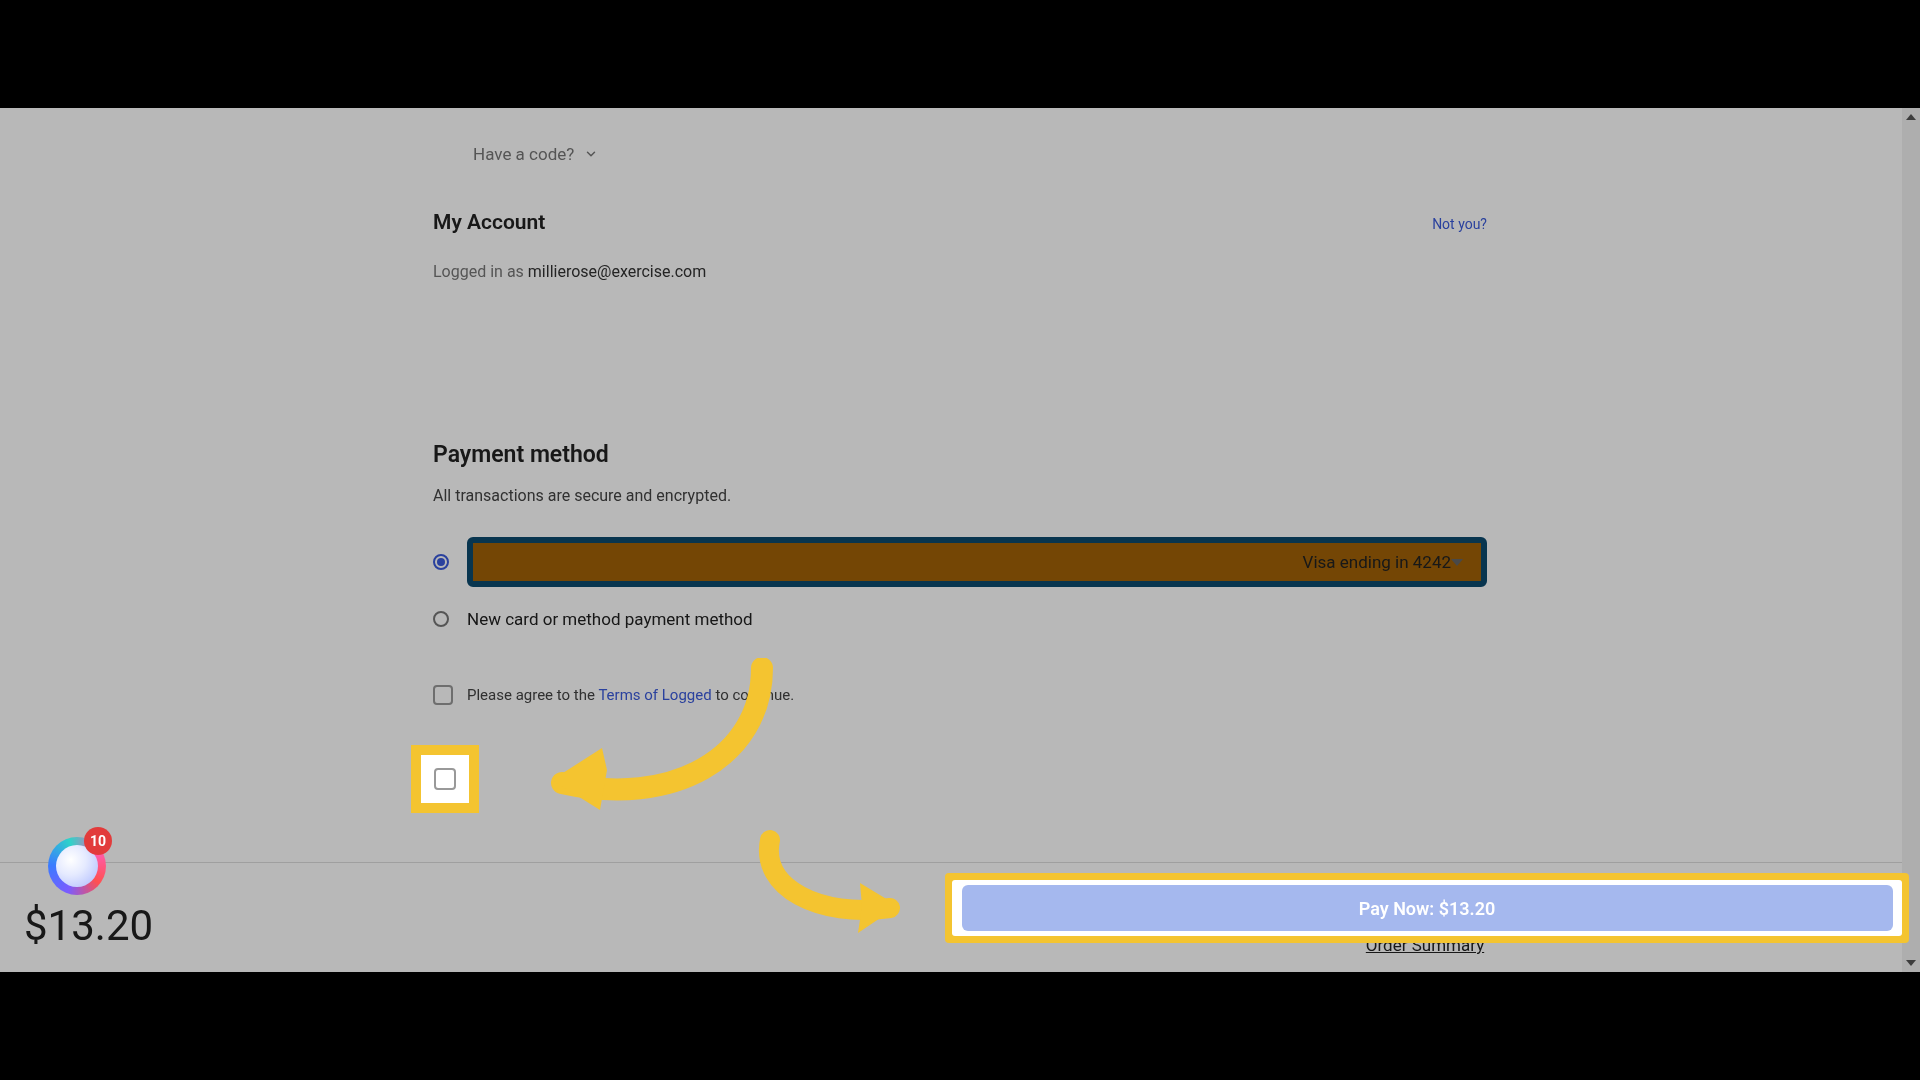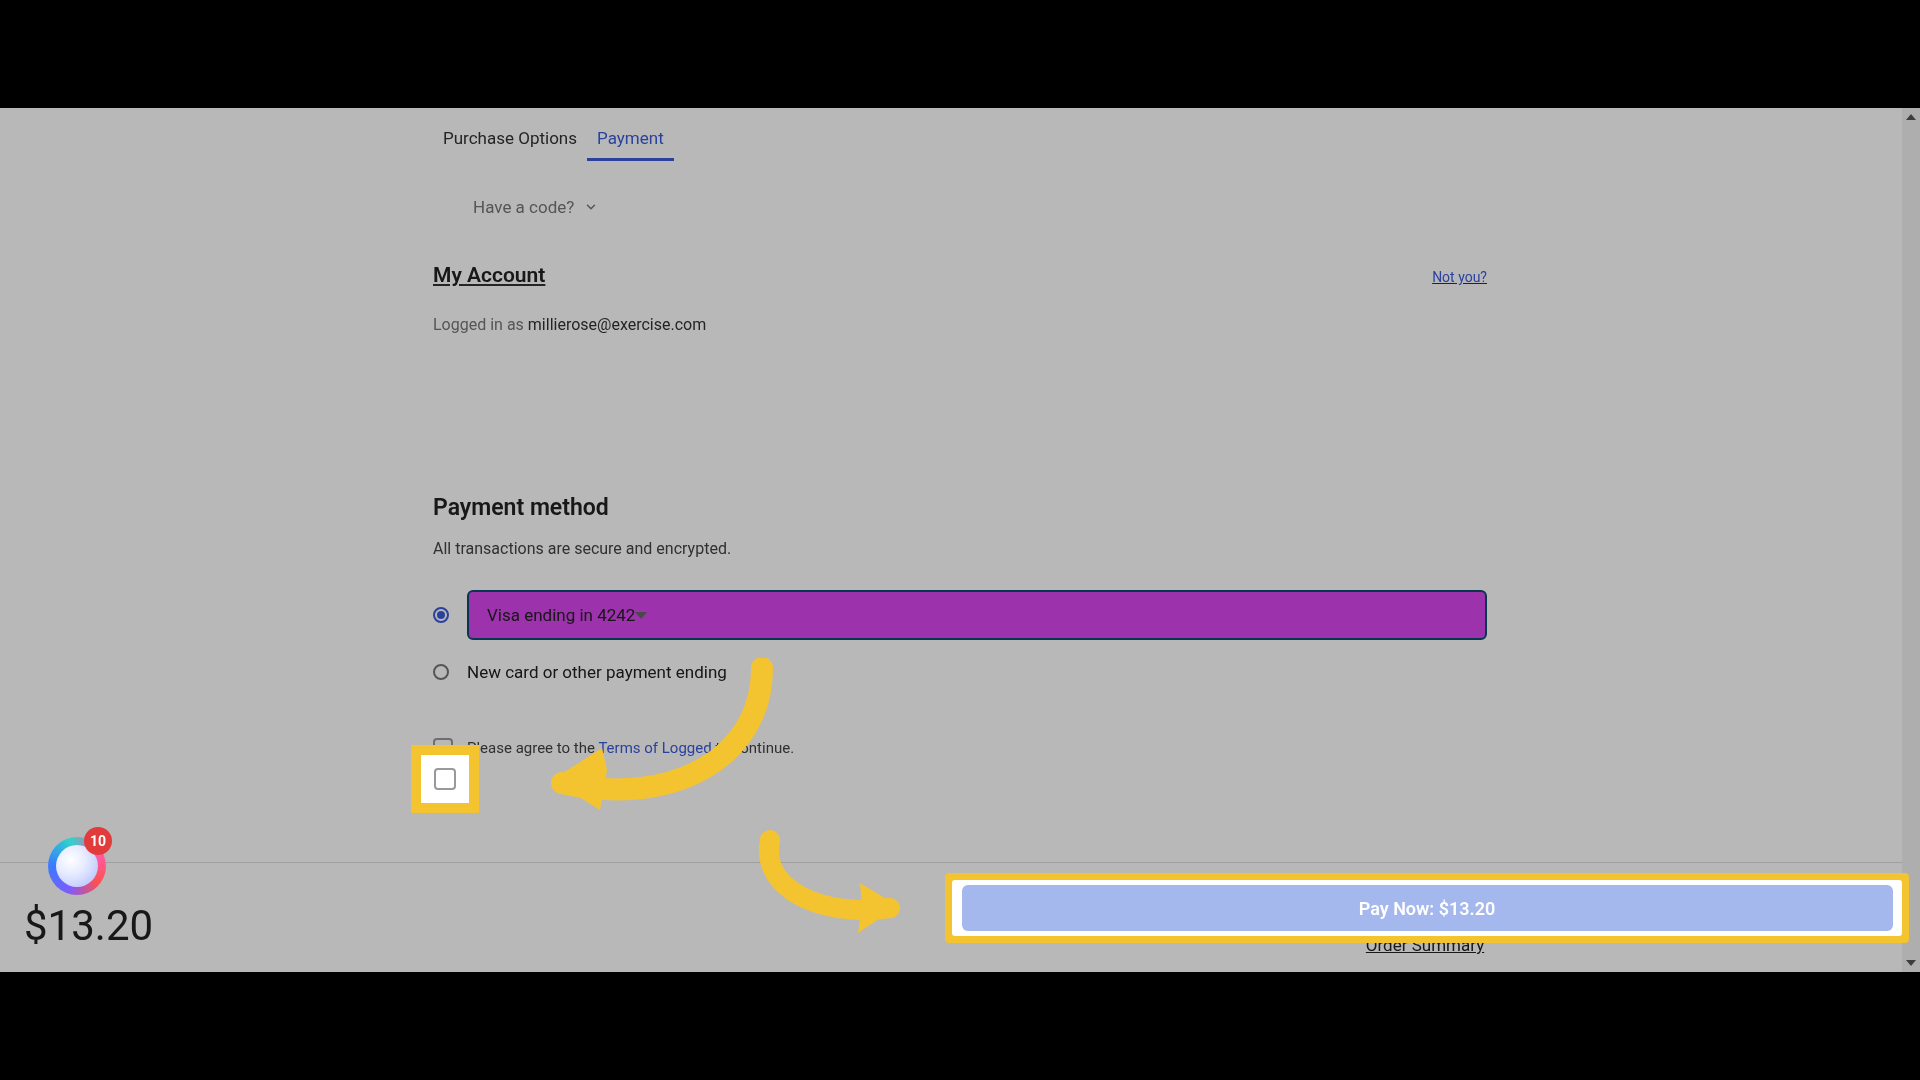--- a/index.html
+++ b/index.html
@@ -65,21 +65,20 @@
       cursor: pointer;
       margin-left: 40px;
     }
     .chev { width: 14px; height: 14px; }
 
     .account-row {
       display: flex;
       justify-content: space-between;
       align-items: baseline;
       margin-top: 46px;
-      text-decoration: underline;
     }
     .sect-title {
       font-size: 21px;
       font-weight: 600;
       color: #222;
     }
     .not-you {
       color: #3b5bdb;
       font-size: 14px;
       cursor: pointer;
@@ -113,22 +112,22 @@
       width: 16px; height: 16px; border-radius: 50%;
       border: 2px solid #3b5bdb; display: inline-flex; align-items: center; justify-content: center;
       flex-shrink: 0; cursor: pointer;
     }
     .radio.checked::after {
       content: ""; width: 8px; height: 8px; border-radius: 50%; background: #3b5bdb;
     }
     .radio.unchecked { border-color: #777; }
 
     .card-select {
-      flex: 1; height: 50px; border: 2px solid #0c4a6e; border-radius: 6px;
-      background: #d946ef; display: flex; align-items: center; justify-content: flex-start;
+      flex: 1; height: 50px; border: 6px solid #0c4a6e; border-radius: 6px;
+      background: #a16207; display: flex; align-items: center; justify-content: flex-end;
       padding: 0 18px; font-size: 17px; color: #222; cursor: pointer;
     }
     .tri { width: 0; height: 0; border-left: 6px solid transparent; border-right: 6px solid transparent; border-top: 7px solid #666; }
 
     .new-card-label { font-size: 17px; color: #222; }
 
     .tos-row {
       margin-top: 56px;
       display: flex;
       align-items: center;
@@ -326,24 +325,20 @@
 
 <div class="letterbox-top"></div>
 <div class="letterbox-bottom"></div>
 
 <div class="viewport">
 
   <div class="page">
 
     <div class="content">
 
-      <div class="tabs">
-        <div class="tab inactive">Purchase Options</div>
-        <div class="tab active">Payment</div>
-      </div>
 
       <div class="have-code">
         <span>Have a code?</span>
         <svg class="chev" viewBox="0 0 24 24" fill="none" stroke="#777" stroke-width="2.5" stroke-linecap="round" stroke-linejoin="round">
           <polyline points="6 9 12 15 18 9"></polyline>
         </svg>
       </div>
 
       <div class="account-row">
         <div class="sect-title">My Account</div>
@@ -360,21 +355,21 @@
       <div class="pm-row">
         <span class="radio checked"></span>
         <div class="card-select">
           <span>Visa ending in 4242</span>
           <span class="tri"></span>
         </div>
       </div>
 
       <div class="pm-row" style="margin-top:22px;">
         <span class="radio unchecked"></span>
-        <span class="new-card-label">New card or other payment ending</span>
+        <span class="new-card-label">New card or method payment method</span>
       </div>
 
       <div class="tos-row">
         <span class="checkbox"></span>
         <span>
           <span>Please agree to the </span><span class="tos-link">Terms of Logged</span><span> to continue.</span>
         </span>
       </div>
 
     </div>

